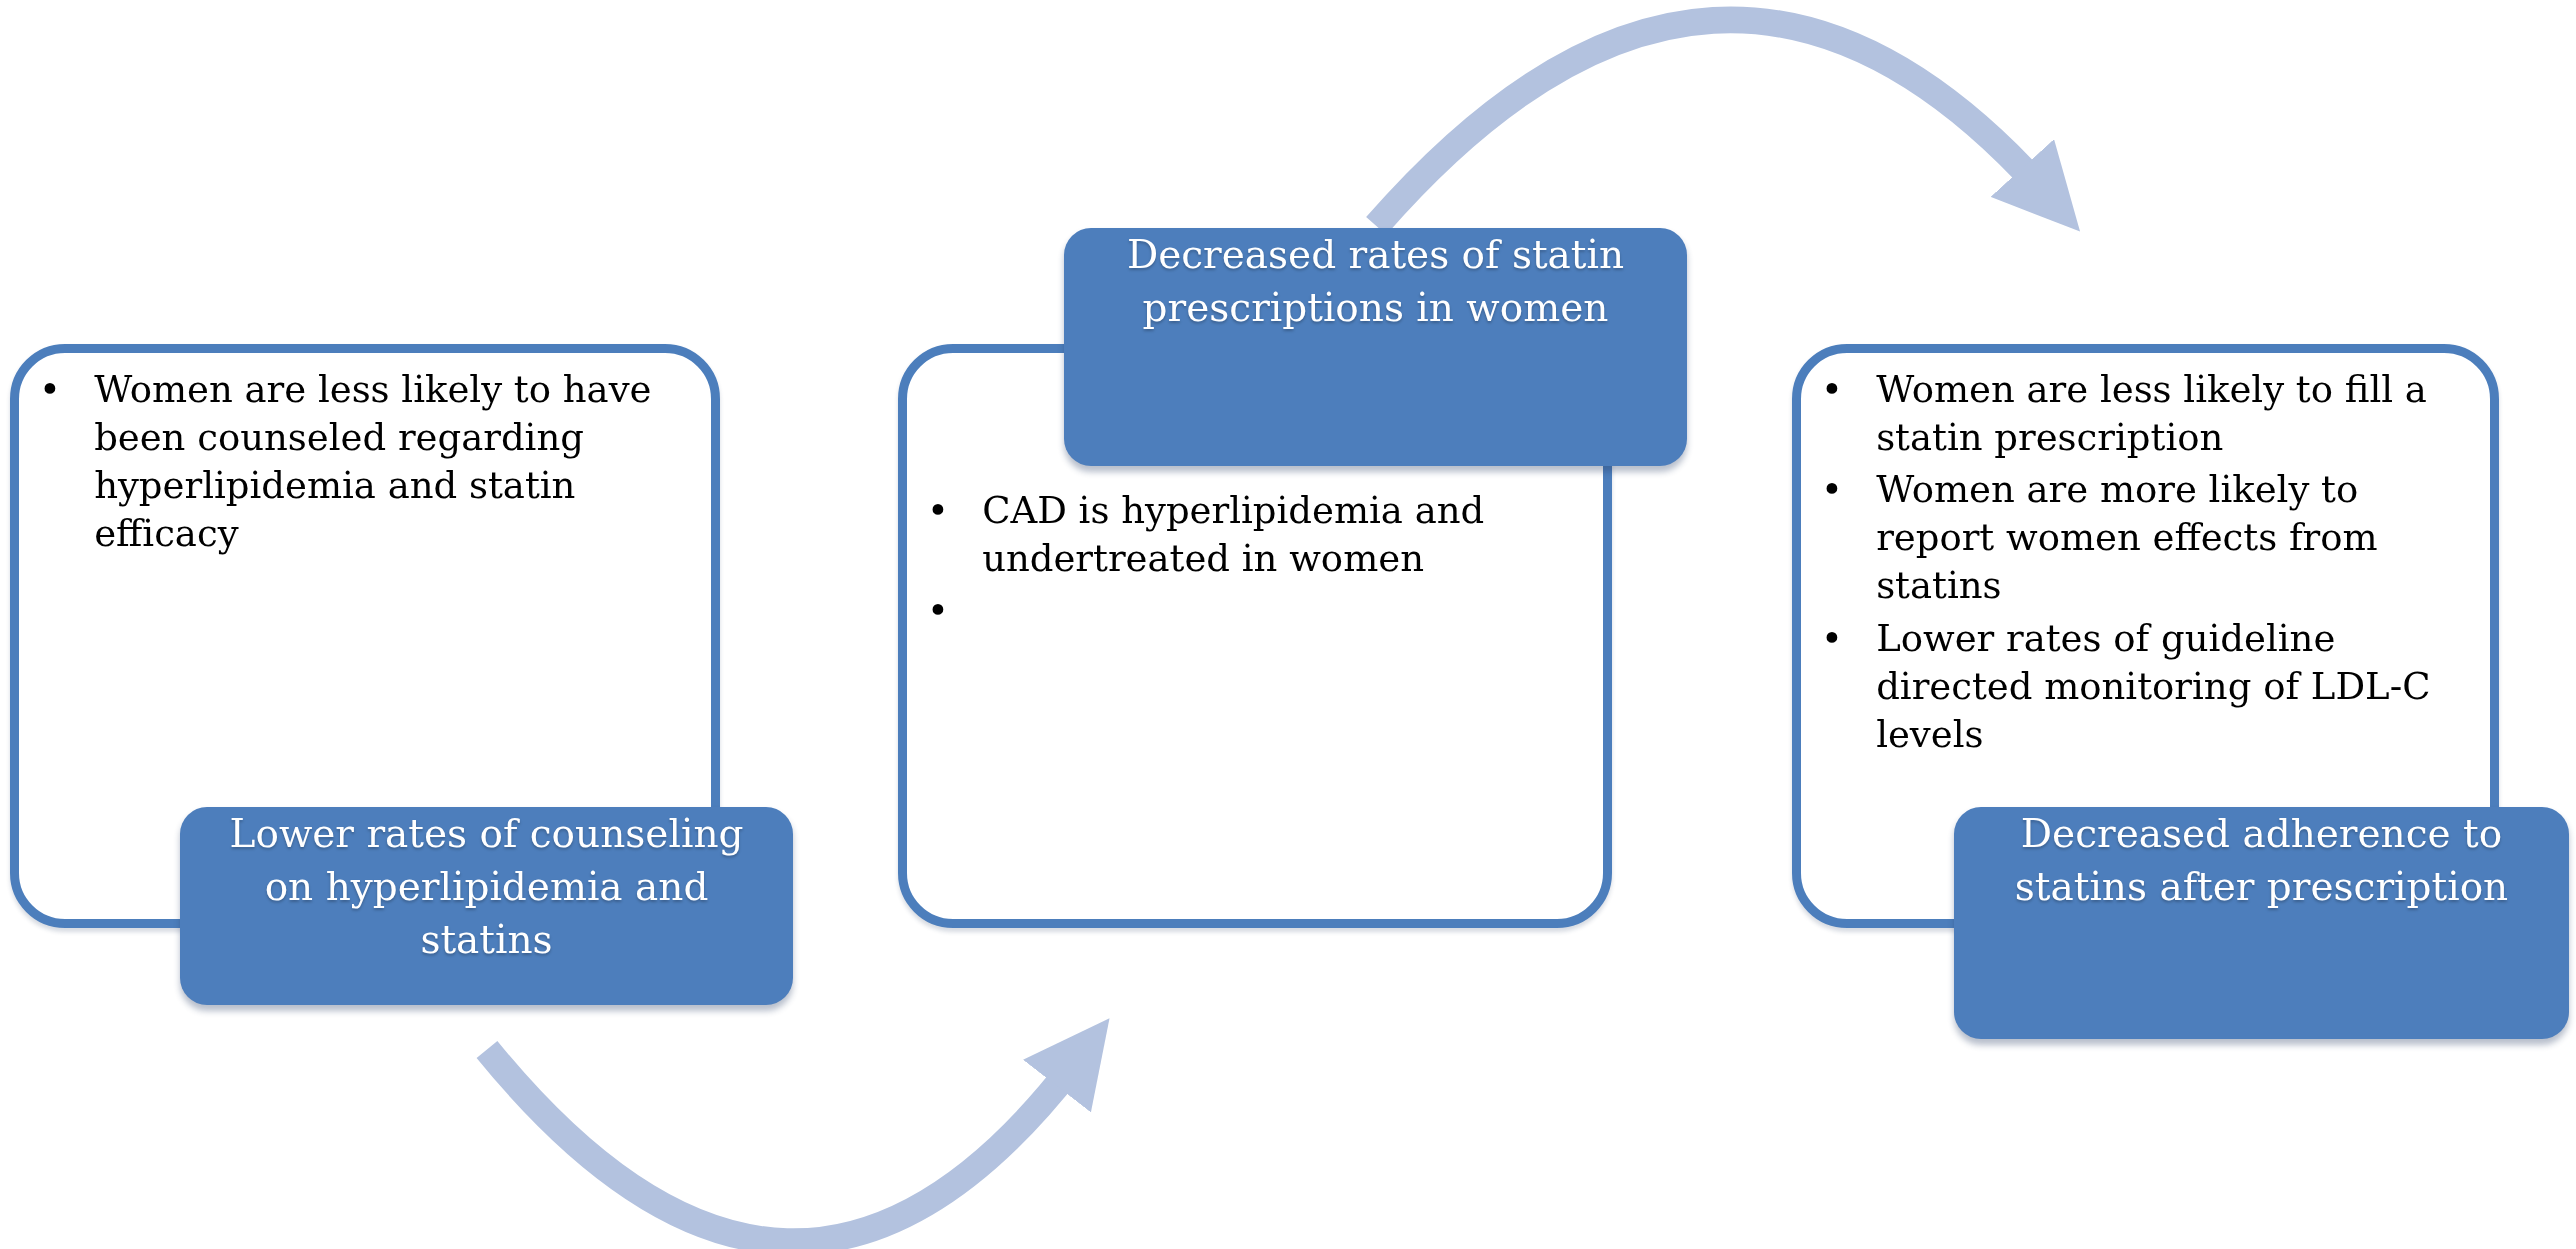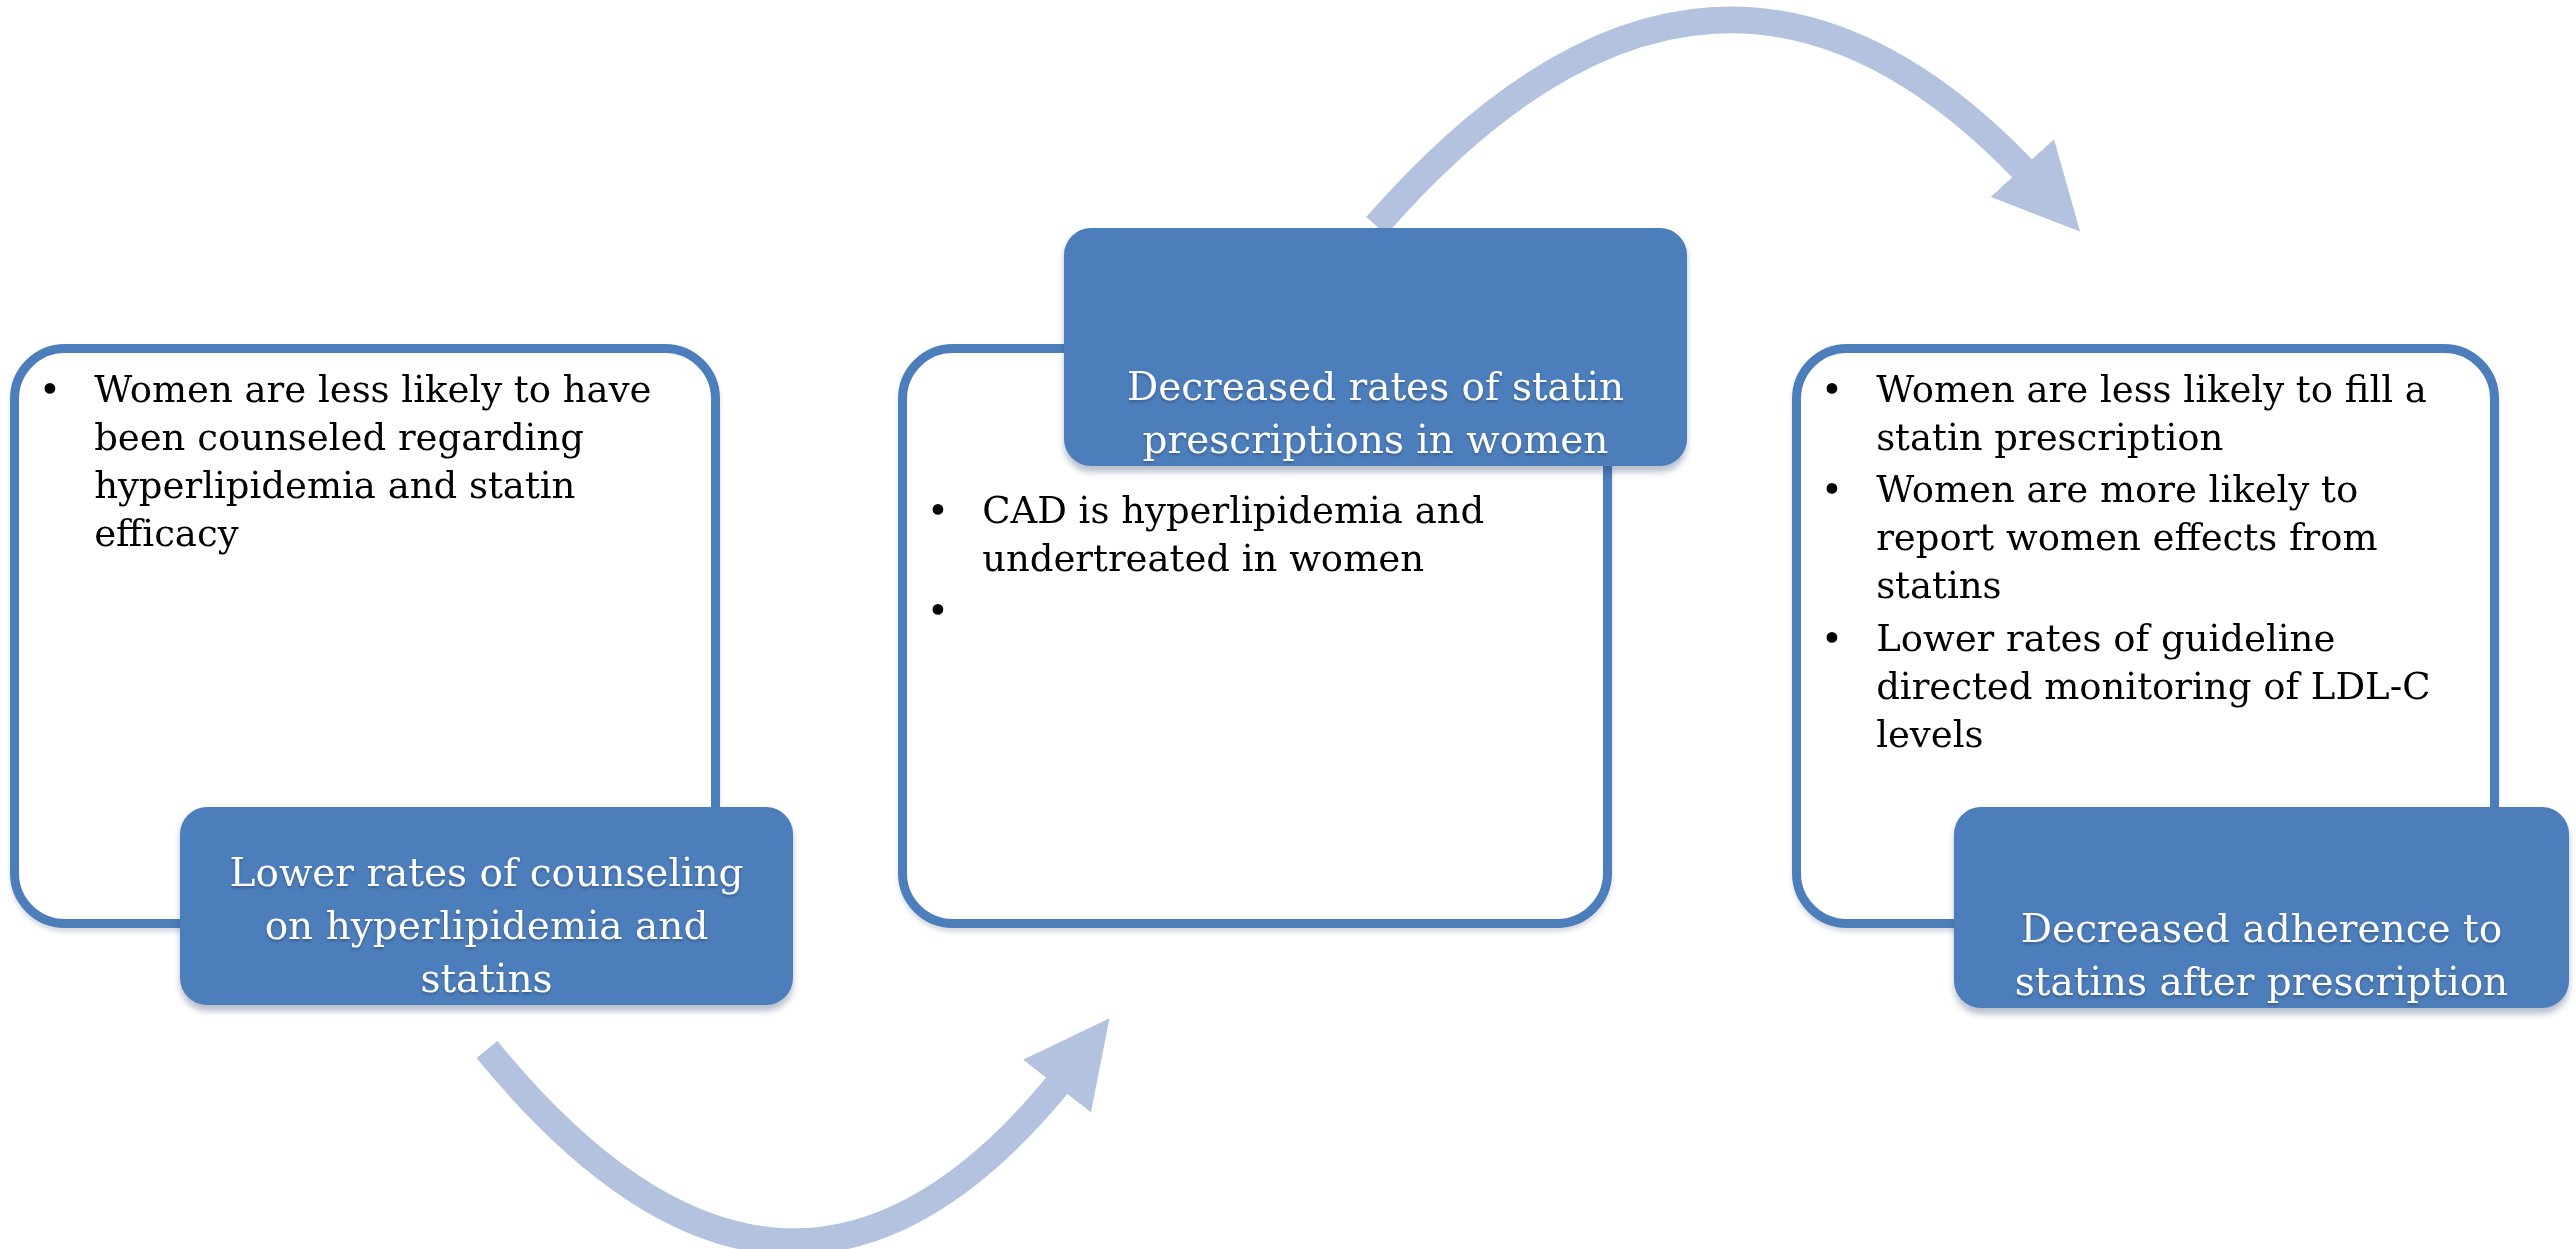--- a/index.html
+++ b/index.html
@@ -62,32 +62,32 @@
   .txt { display: block; margin-left: 22px; }
 
   
   .label {
     position: absolute;
     box-sizing: border-box;
     background: #4d7ebc;
     color: #ffffff;
     border-radius: 27px;
     display: flex;
-    align-items: flex-end;
+    align-items: flex-start;
     justify-content: center;
     text-align: center;
     font-size: 39px;
     line-height: 1.36;
     box-shadow: 0 5.6px 6.4px rgba(35,55,95,0.32);
     text-shadow: 0 2.1px 2.8px rgba(0,0,0,0.25);
     z-index: 3;
   }
   #label-left   { left: 180px;  top: 807px; width: 613px; height: 198px; padding: 0 39px; }
   #label-middle { left: 1064px; top: 228px;  width: 623px; height: 238px; padding: 0 46px; }
-  #label-right  { left: 1954px; top: 807px; width: 615px; height: 201px; padding: 0 34px; }
+  #label-right  { left: 1954px; top: 807px; width: 615px; height: 232px; padding: 0 34px; }
 </style>
 </head>
 <body>
 
 <div class="canvas">
 
   <svg class="arrows-layer" width="2576" height="1250" viewBox="0 0 3650 1771" xmlns="http://www.w3.org/2000/svg">
     <defs>
       <marker id="ah" viewBox="0 0 10 10" refX="3" refY="5" markerWidth="3.2" markerHeight="3.2" orient="auto" markerUnits="strokeWidth">
         <path d="M0,0 L10,5 L0,10 z" fill="#b3c2df"></path>

